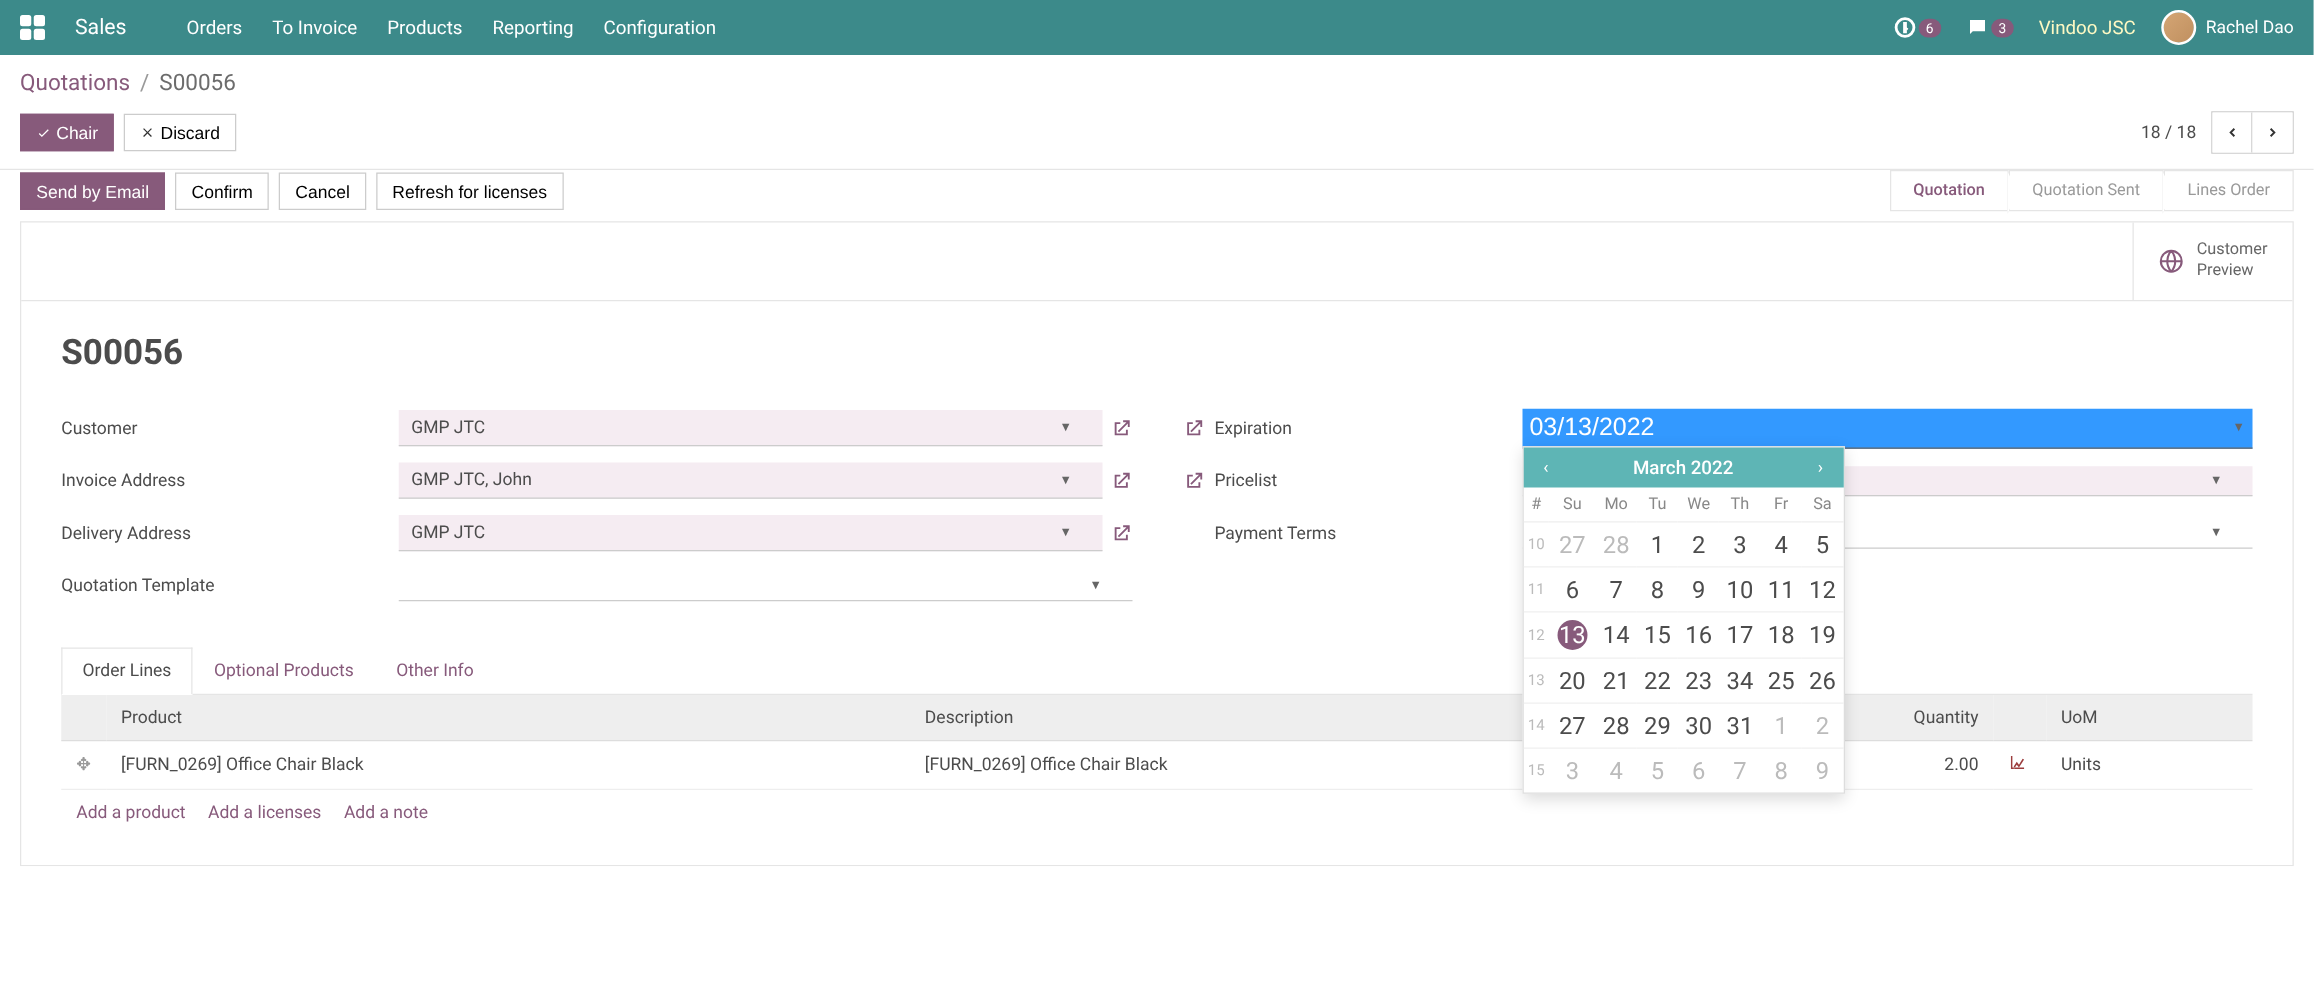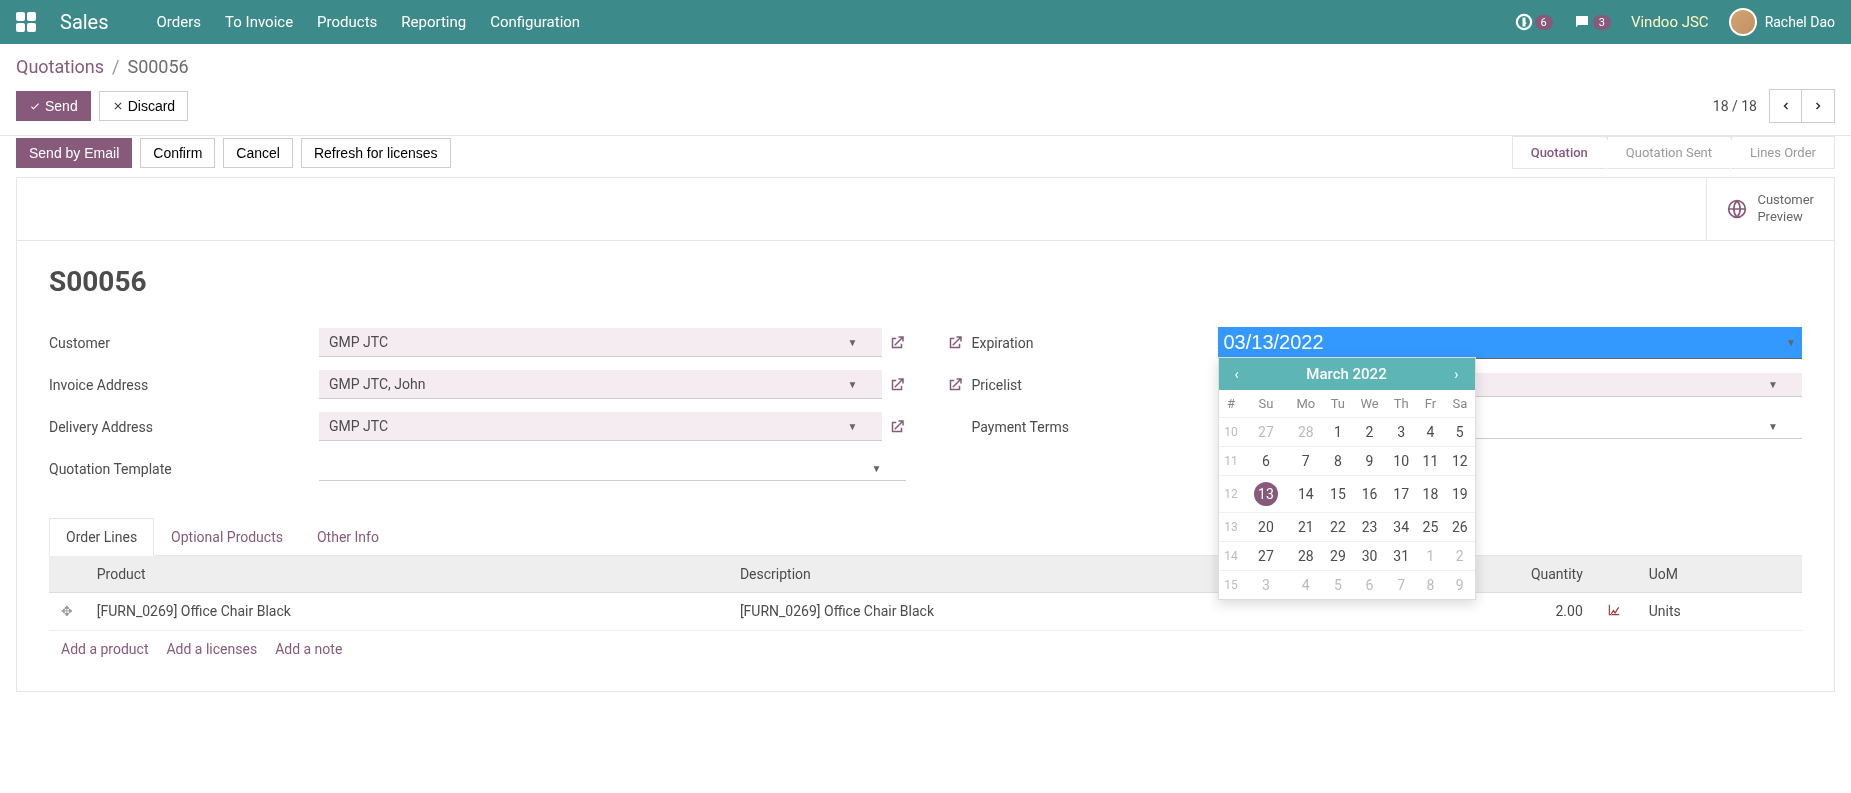--- a/index.html
+++ b/index.html
@@ -1,20 +1,20 @@
 <!DOCTYPE html>
 <html><head>
 <meta charset="utf-8">
 <style>
 * { box-sizing: border-box; margin: 0; padding: 0; }
 body { font-family: -apple-system, BlinkMacSystemFont, "Segoe UI", Roboto, "Helvetica Neue", Arial, sans-serif; font-size: 14px; color: #4c4c4c; background: #fff; }
 .navbar { background: #3c8a8a; height: 44px; display: flex; align-items: center; padding: 0 16px; color: #fff; }
 .navbar .apps-icon { width: 20px; height: 20px; display: grid; grid-template-columns: 1fr 1fr; gap: 2px; margin-right: 24px; cursor: pointer; }
 .navbar .apps-icon span { background: #fff; border-radius: 2px; }
-.navbar .brand { font-size: 20px; margin-right: 48px; }
+.navbar .brand { font-size: 17px; margin-right: 48px; }
 .navbar .menu { display: flex; gap: 24px; }
 .navbar .menu-item { color: #fff; cursor: pointer; font-size: 15px; }
 .navbar .right { margin-left: auto; display: flex; align-items: center; gap: 20px; }
 .navbar .icon-badge { position: relative; display: flex; align-items: center; cursor: pointer; }
 .navbar .badge { background: #875a7b; color: #fff; border-radius: 10px; padding: 1px 6px; font-size: 11px; margin-left: 2px; }
 .navbar .company { color: #fef9c3; font-size: 15px; }
 .navbar .user { display: flex; align-items: center; gap: 8px; cursor: pointer; }
 .navbar .avatar { width: 28px; height: 28px; border-radius: 50%; background: linear-gradient(135deg, #d4a574, #c09060); border: 2px solid #fff; }
 .icon-svg { width: 18px; height: 18px; fill: #fff; }
 
@@ -77,21 +77,21 @@
 .add-links a { color: #875a7b; cursor: pointer; font-size: 14px; }
 .chart-icon { width: 14px; height: 14px; fill: #9c3d3d; margin-right: 4px; }
 
 
 .datepicker { position: absolute; background: #fff; border: 1px solid #ddd; box-shadow: 0 4px 12px rgba(0,0,0,0.15); z-index: 100; width: 258px; top: 30px; left: 0; }
 .dp-header { background: #5eb5b5; color: #fff; display: flex; align-items: center; justify-content: space-between; padding: 6px 10px; }
 .dp-header .nav { cursor: pointer; font-size: 14px; padding: 2px 6px; }
 .dp-header .month { font-size: 15px; font-weight: 500; }
 .dp-table { width: 100%; border-collapse: collapse; }
 .dp-table th { padding: 6px 0; text-align: center; font-weight: normal; font-size: 13px; color: #888; border-bottom: 1px solid #eee; }
-.dp-table td { padding: 6px 0; text-align: center; font-size: 14px; cursor: pointer; }
+.dp-table td { padding: 6px 0; text-align: center; font-size: 19px; cursor: pointer; }
 .dp-table td.muted { color: #bbb; }
 .dp-table td.week { color: #bbb; font-size: 12px; }
 .dp-table td.selected span { background: #875a7b; color: #fff; border-radius: 50%; display: inline-block; width: 24px; height: 24px; line-height: 24px; }
 .dp-table tr { border-bottom: 1px solid #f0f0f0; }
 .dp-table tr:last-child { border-bottom: none; }
 </style>
 </head>
 <body>
 
 <div class="navbar">
@@ -136,21 +136,21 @@
   <div class="breadcrumb">
     <span class="link">Quotations</span>
     <span class="sep">/</span>
     <span class="current">S00056</span>
   </div>
   <div class="buttons-row">
     <button class="btn btn-primary">
       <svg class="btn-icon" viewBox="0 0 24 24" fill="#fff">
           <path d="M9 16.2l-3.5-3.5L4 14.2 9 19.2 20 8.2 18.5 6.7z"></path>
         </svg>
-      <span>Send</span>
+      <span>Chair</span>
     </button>
     <button class="btn">
       <svg class="btn-icon" viewBox="0 0 24 24" fill="#333">
           <path d="M19 6.4L17.6 5 12 10.6 6.4 5 5 6.4 10.6 12 5 17.6 6.4 19 12 13.4 17.6 19 19 17.6 13.4 12z"></path>
         </svg>
       <span>Discard</span>
     </button>
     <div class="pager">
       <span>18 / 18</span>
       <div class="pager-nav">

